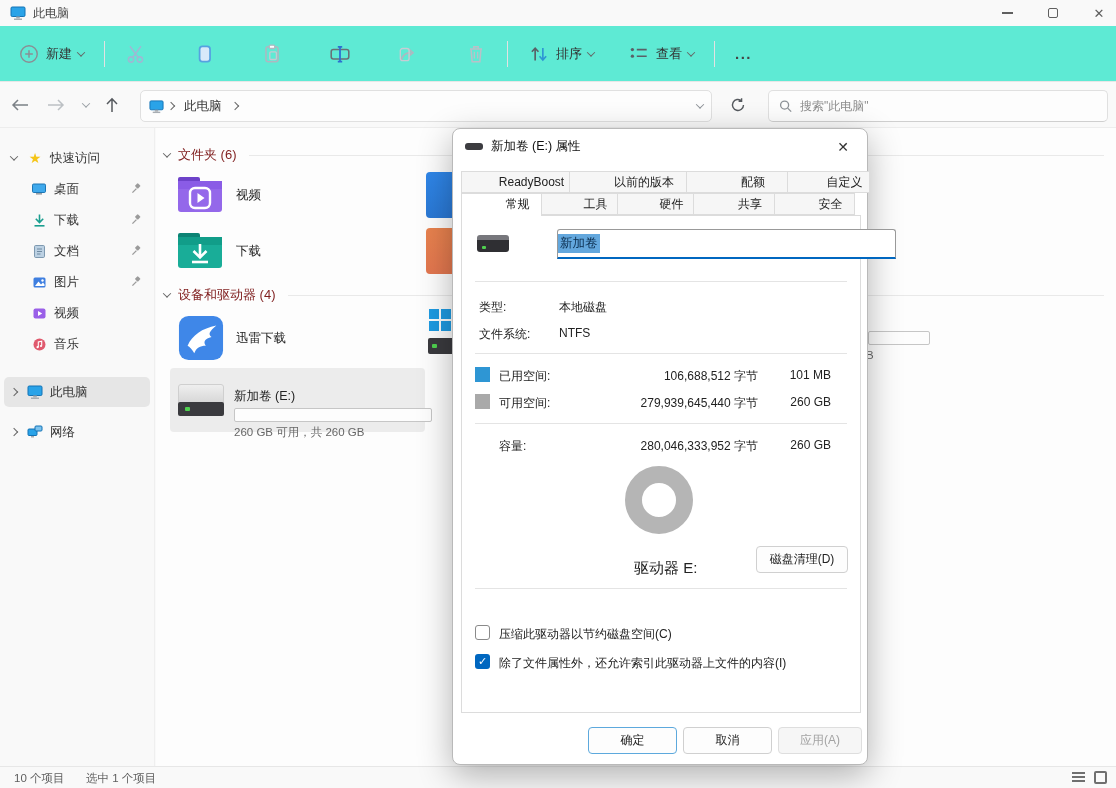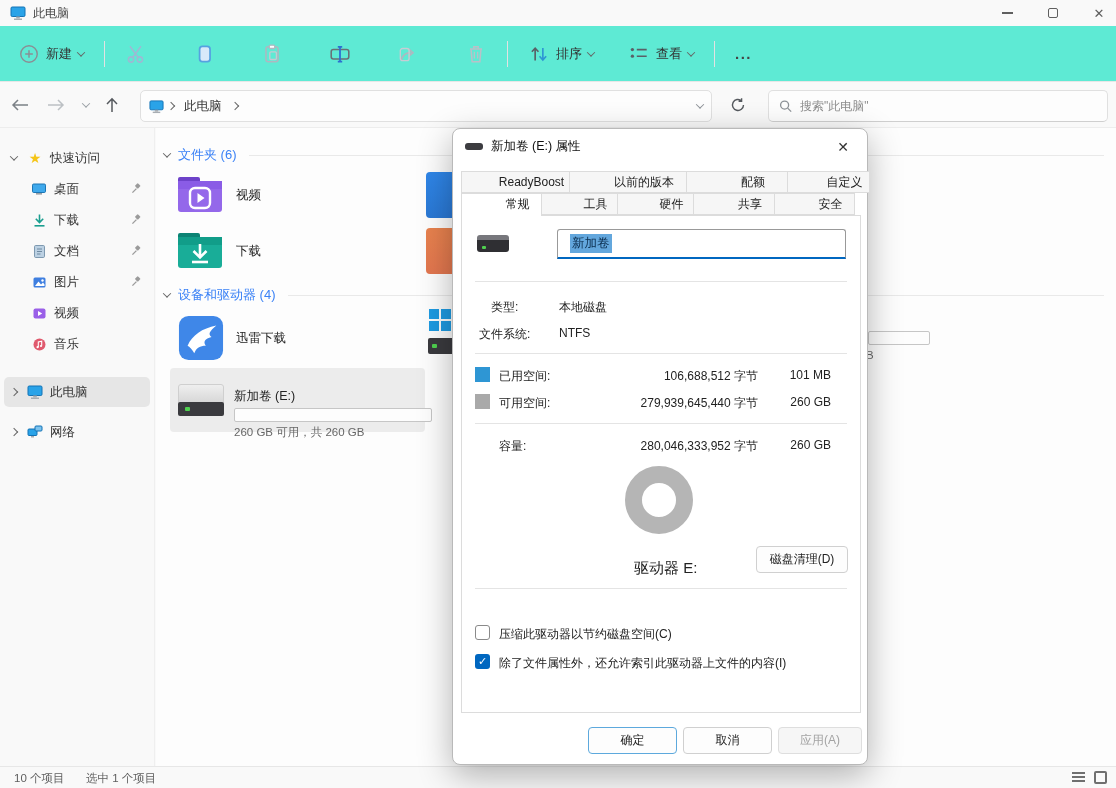--- a/index.html
+++ b/index.html
@@ -48,21 +48,21 @@
   .sb-row.sel { background:#e6e6e6; }
   .sb-chev { width:20px; display:flex; justify-content:center; }
   .sb-ico { width:22px; display:flex; justify-content:center; }
   .sb-label { margin-left:4px; white-space:nowrap; }
   .sb-child { padding-left:24px; }
   .sb-pin { position:absolute; right:8px; top:9px; }
   .sb-space { height:8px; }
 
   
   #main { position:absolute; left:156px; top:128px; width:960px; height:638px; background:#fdfdfd; }
-  .grp-hdr { position:absolute; display:flex; align-items:center; color:#3b82f6; font-size:13px; }
+  .grp-hdr { position:absolute; display:flex; align-items:center; color:#7f1d1d; font-size:13px; }
   .grp-hdr .rule { height:1px; background:#e9e9e9; flex:1; margin-left:12px; }
   .tile { position:absolute; display:flex; border-radius:4px; }
   .tile.sel { background:#ececec; }
   .tile-label { font-size:12.5px; color:#222; }
   .bar-outline { border:1px solid #c6c6c6; background:#fdfdfd; border-radius:2px; }
 
   
   .fold48 { width:48px; height:42px; }
 
   
@@ -94,23 +94,23 @@
   .tab { height:22px; line-height:21px; text-align:center; font-size:12px; color:#222; background:#f6f6f6;
     border:1px solid #dcdcdc; margin-right:-1px;padding-left:32px; }
   .tab.active { background:#fff; height:23px; border-bottom:none; z-index:3; position:relative; }
   #tab-panel { position:absolute; left:8px; top:86px; width:400px; height:498px; border:1px solid #dcdcdc; background:#fff; }
 
   .dlg-divider { position:absolute; left:22px; width:372px; height:1px; background:#e4e4e4; }
   .dlg-label { position:absolute; font-size:12px; color:#222; }
   .dlg-value { position:absolute; font-size:12px; color:#222; }
   .num-col { position:absolute; font-size:12px; color:#222; text-align:right; }
 
-  #vol-input { position:absolute; left:104px; top:100px; width:289px; height:30px; background:#fff;
+  #vol-input { position:absolute; left:104px; top:100px; width:339px; height:30px; background:#fff;
     border:1px solid #999; border-bottom:2px solid #0067c0; border-radius:3px 3px 0 0;
-    display:flex; align-items:center; padding-left:12px; }
+    display:flex; align-items:center; padding-left:0; }
   #vol-input .sel-text { font-size:12.5px; color:#0b2e4f; background:#63a7dd; padding:1px 2px; }
   .vol-drive-ico { position:absolute; left:24px; top:106px; width:32px; height:17px; border-radius:3px;
     background:linear-gradient(#77777c 0%,#77777c 30%,#2f2f33 30%); }
   .vol-drive-led { position:absolute; left:29px; top:117px; width:4px; height:3px; background:#4fd14f; border-radius:1px; }
 
   .swatch { position:absolute; width:15px; height:15px; }
   #donut { position:absolute; left:172px; top:337px; width:68px; height:68px; border-radius:50%;
     border:17px solid #b5b5b5; background:#fff; }
   #cleanup-btn { position:absolute; left:303px; top:417px; width:92px; height:27px; background:#fdfdfd;
     border:1px solid #d0d0d0; border-radius:4px; font-size:12px; color:#222; display:flex; align-items:center; justify-content:center; }
@@ -509,21 +509,21 @@
   <div id="tab-panel"></div>
 
   <div class="vol-drive-ico"></div>
   <div class="vol-drive-led"></div>
   <div id="vol-input">
     <span class="sel-text">新加卷</span>
   </div>
 
   <div class="dlg-divider" style="top:152px"></div>
 
-  <div class="dlg-label" style="left:38px; top:170px">类型:</div>
+  <div class="dlg-label" style="left:26px; top:170px">类型:</div>
   <div class="dlg-value" style="left:106px; top:170px">本地磁盘</div>
   <div class="dlg-label" style="left:26px; top:197px">文件系统:</div>
   <div class="dlg-value" style="left:106px; top:197px">NTFS</div>
 
   <div class="dlg-divider" style="top:224px"></div>
 
   <div class="swatch" style="left:22px; top:238px; background:#2e96d4"></div>
   <div class="dlg-label" style="left:46px; top:239px">已用空间:</div>
   <div class="num-col" style="left:145px; top:239px; width:160px">106,688,512 字节</div>
   <div class="num-col" style="left:308px; top:239px; width:70px">101 MB</div>

